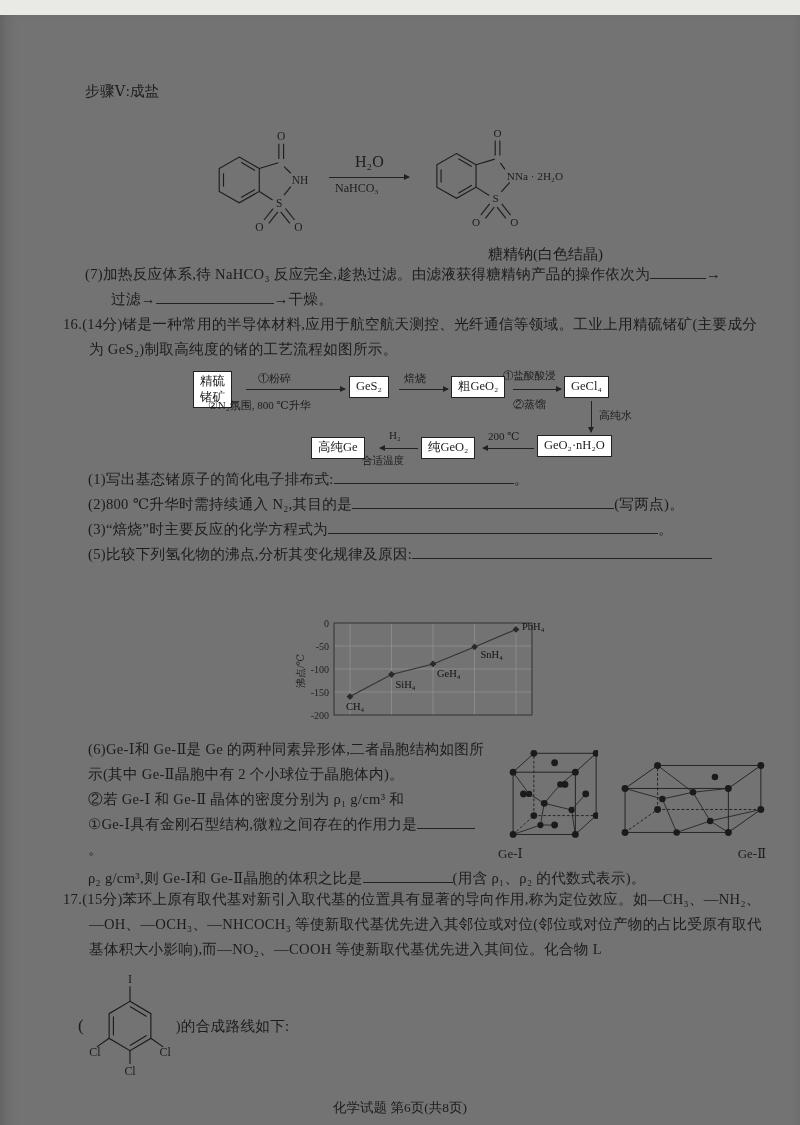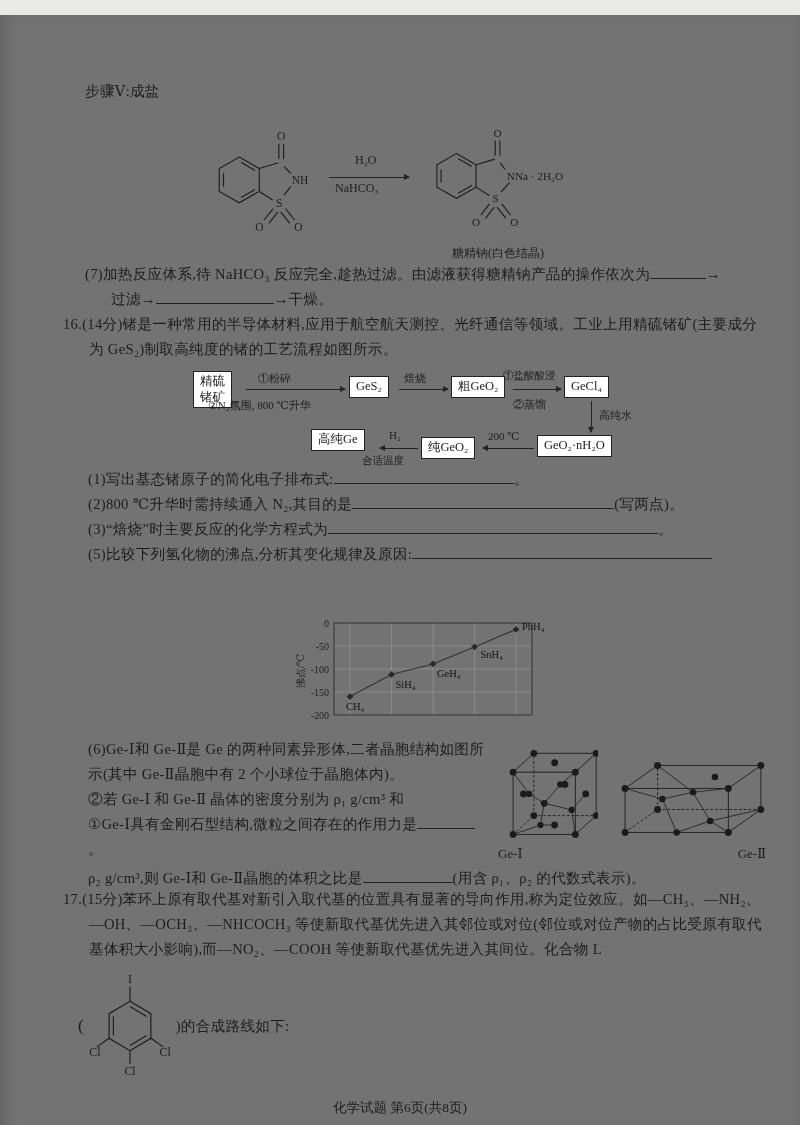--- a/index.html
+++ b/index.html
@@ -52,21 +52,21 @@
         <line x1="81.5" y1="103.5" x2="91" y2="115.5"></line>
       </g>
       <text x="82" y="28" text-anchor="middle" font-size="12" fill="#1d1d1d">O</text>
       <text x="93" y="74" font-size="12" fill="#1d1d1d">NH</text>
       <text x="80" y="98" text-anchor="middle" font-size="12" fill="#1d1d1d">S</text>
       <text x="59" y="124" text-anchor="middle" font-size="12" fill="#1d1d1d">O</text>
       <text x="100" y="124" text-anchor="middle" font-size="12" fill="#1d1d1d">O</text>
     </svg>
 
     <div class="abs" style="left:152px;top:52px;width:86px;height:48px">
-      <span class="abs" style="left:28px;top:0;font-size:12px">H₂O</span>
+      <span class="abs" style="left:28px;top:0;font-size:16px">H₂O</span>
       <div class="harrow" style="left:2px;top:24px;width:80px"></div>
       <span class="abs" style="left:8px;top:28px;font-size:12px">NaHCO₃</span>
     </div>
 
     <svg class="abs" style="left:246px;top:8px" width="210" height="132" viewBox="0 0 225 138">
       <g stroke="#1d1d1d" stroke-width="1.2" fill="none">
         <polygon points="38,46 59,58 59,82 38,94 17,82 17,58"></polygon>
         <line x1="40" y1="51.5" x2="54.5" y2="60"></line>
         <line x1="54.5" y1="80" x2="40" y2="88.5"></line>
         <line x1="21.5" y1="77" x2="21.5" y2="63"></line>
@@ -81,21 +81,21 @@
         <line x1="86.5" y1="100" x2="96" y2="112"></line>
         <line x1="81.5" y1="103.5" x2="91" y2="115.5"></line>
       </g>
       <text x="82" y="28" text-anchor="middle" font-size="12" fill="#1d1d1d">O</text>
       <text x="92" y="74" font-size="12" fill="#1d1d1d">NNa · 2H₂O</text>
       <text x="80" y="98" text-anchor="middle" font-size="12" fill="#1d1d1d">S</text>
       <text x="59" y="124" text-anchor="middle" font-size="12" fill="#1d1d1d">O</text>
       <text x="100" y="124" text-anchor="middle" font-size="12" fill="#1d1d1d">O</text>
     </svg>
 
-    <div class="abs" style="left:218px;top:144px;width:210px;text-align:center;font-size:12px">糖精钠(白色结晶)</div>
+    <div class="abs" style="left:218px;top:144px;width:210px;text-align:right;font-size:15px">糖精钠(白色结晶)</div>
   </div>
 
   <div class="abs txt hang" style="left:85px;top:247px;width:692px">
     <span>(7)加热反应体系,待 NaHCO₃ 反应完全,趁热过滤。由滤液获得糖精钠产品的操作依次为</span><span class="blank" style="width:56px"></span><span>→</span><br>
     <span>过滤→</span><span class="blank" style="width:118px"></span><span>→干燥。</span>
   </div>
 
   <div class="abs txt hang" style="left:63px;top:297px;width:700px">16.(14分)锗是一种常用的半导体材料,应用于航空航天测控、光纤通信等领域。工业上用精硫锗矿(主要成分为 GeS₂)制取高纯度的锗的工艺流程如图所示。</div>
 
   <div class="abs" style="left:0;top:352px;width:800px;height:100px">
@@ -113,21 +113,21 @@
     <div class="fbox" style="left:564px;top:9px">GeCl₄</div>
     <div class="varrow" style="left:591px;top:34px;height:31px"></div>
     <div class="flbl" style="left:599px;top:42px">高纯水</div>
     <div class="fbox" style="left:537px;top:68px">GeO₂·nH₂O</div>
     <div class="harrow harrowL" style="left:483px;top:81px;width:51px"></div>
     <div class="flbl" style="left:488px;top:63px">200 ℃</div>
     <div class="fbox" style="left:421px;top:70px">纯GeO₂</div>
     <div class="harrow harrowL" style="left:380px;top:81px;width:38px"></div>
     <div class="flbl" style="left:389px;top:62px">H₂</div>
     <div class="flbl" style="left:362px;top:88px;font-size:10.5px">合适温度</div>
-    <div class="fbox" style="left:311px;top:62px">高纯Ge</div>
+    <div class="fbox" style="left:311px;top:70px">高纯Ge</div>
   </div>
 
   <div class="abs txt" style="left:88px;top:452px;width:678px">
     <p><span>(1)写出基态锗原子的简化电子排布式:</span><span class="blank" style="width:180px"></span><span>。</span></p>
     <p><span>(2)800 ℃升华时需持续通入 N₂,其目的是</span><span class="blank" style="width:262px"></span><span>(写两点)。</span></p>
     <p><span>(3)“焙烧”时主要反应的化学方程式为</span><span class="blank" style="width:330px"></span><span>。</span></p>
     <p><span>(5)比较下列氢化物的沸点,分析其变化规律及原因:</span><span class="blank" style="width:300px"></span></p>
   </div>
 
   <svg id="bp-chart" class="abs" style="left:292px;top:600px" width="272" height="124">

